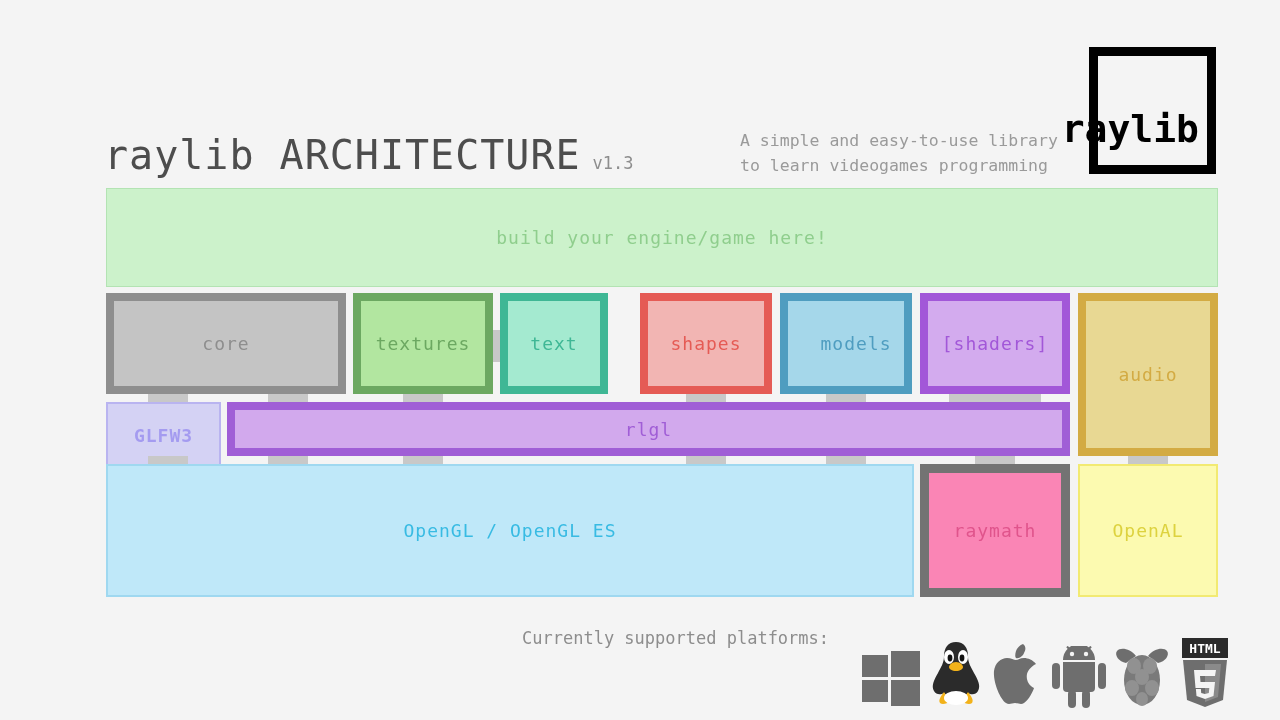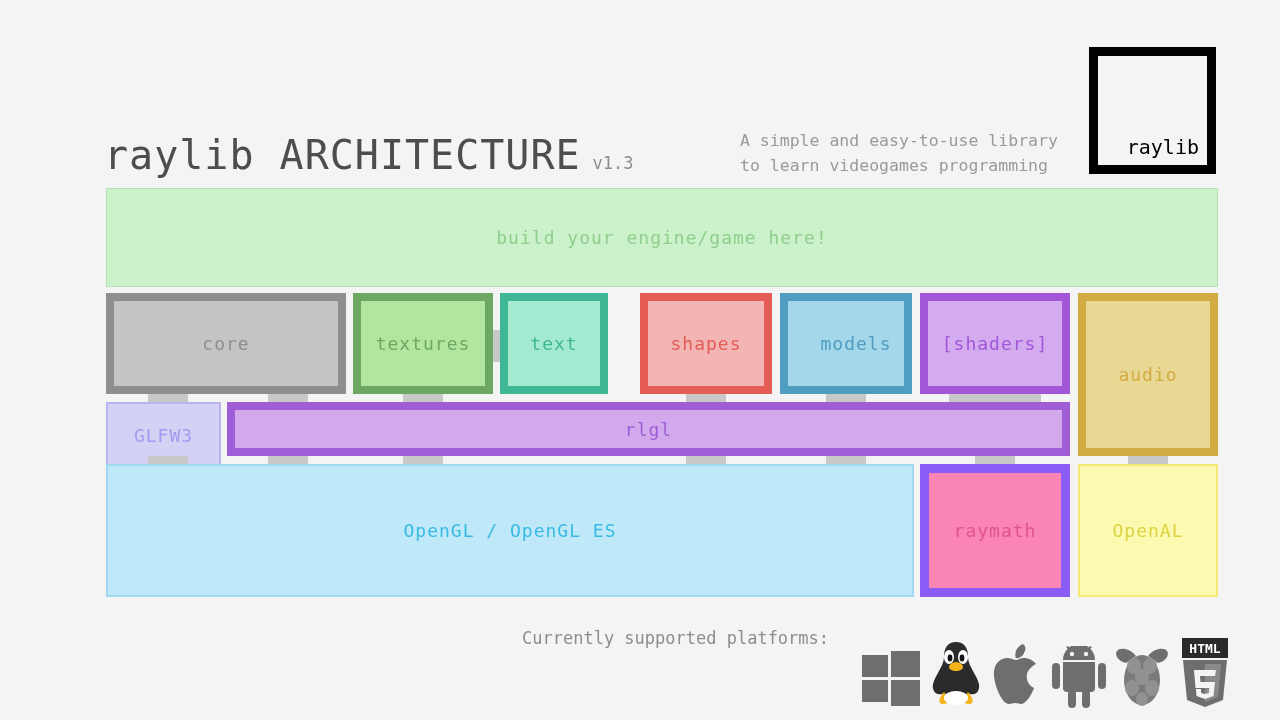--- a/index.html
+++ b/index.html
@@ -25,23 +25,23 @@
     position: absolute; left: 716px; top: 128px; width: 342px;
     text-align: left; font-size: 16.5px; line-height: 25px;
     color: #9a9a9a; white-space: nowrap;
   }
   .logo-box {
     position: absolute; left: 1065px; top: 47px;
     width: 127px; height: 127px;
     border: 9px solid #000; background: #f4f4f4;
   }
   .logo-text {
-    position: absolute; right: 8px; bottom: 0px;
-    font-size: 20px; color: #000; letter-spacing: 0px; line-height: 36px;
-    font-weight: 400;
+    position: absolute; right: 8px; bottom: 18px;
+    font-size: 38px; color: #000; letter-spacing: 0px; line-height: 36px;
+    font-weight: 700;
   }
 
   
   .box {
     position: absolute;
     display: flex; align-items: center; justify-content: center;
     font-size: 18px; letter-spacing: 1px;
   }
   .tab { position: absolute; background: #c8c8c8; }
 
@@ -54,26 +54,26 @@
   
   #m-core     { left:82px;  top:293px; width:240px; height:101px; background:#c4c4c4; border:8px solid #8e8e8e; color:#8e8e8e; }
   #m-textures { left:329px; top:293px; width:140px; height:101px; background:#b2e6a0; border:8px solid #6ca861; color:#6ca861; }
   #m-text     { left:476px; top:293px; width:108px; height:101px; background:#a4ead0; border:8px solid #3fb795; color:#3fb795; }
   #m-shapes   { left:616px; top:293px; width:132px; height:101px; background:#f2b5b3; border:8px solid #e55b55; color:#e55b55; }
   #m-models   { left:756px; top:293px; width:132px; height:101px; background:#a5d7ea; border:8px solid #4f9dc0; color:#4f9dc0;padding-left:20px; }
   #m-shaders  { left:896px; top:293px; width:150px; height:101px; background:#d3abee; border:8px solid #a257d8; color:#a257d8; }
   #m-audio    { left:1054px;top:293px; width:140px; height:163px; background:#e8d893; border:8px solid #d3ab43; color:#d3ab43; }
 
   
-  #m-glfw { left:82px;  top:402px; width:115px; height:66px; background:#d4d2f4; border:2px solid #b9b4f0; color:#a49bf0; }
+  #m-glfw { left:82px;  top:402px; width:115px; height:66px; background:#d4d2f4; border:2px solid #b9b4f0; color:#a49bf0;font-weight:bold; }
   #m-rlgl { left:203px; top:402px; width:843px; height:54px; background:#d2a9ed; border:8px solid #a05ed6; color:#a05ed6; }
 
   
   #m-opengl  { left:82px;  top:464px; width:808px; height:133px; background:#bfe8f9; border:2px solid #9fd8f0; color:#38bbe3; }
-  #m-raymath { left:896px; top:464px; width:150px; height:133px; background:#fa85b5; border:9px solid #8b5cf6; color:#e0548c; }
+  #m-raymath { left:896px; top:464px; width:150px; height:133px; background:#fa85b5; border:9px solid #737373; color:#e0548c; }
   #m-openal  { left:1054px;top:464px; width:140px; height:133px; background:#fcfab0; border:2px solid #f2ea72; color:#ddd23f; }
 
   
   .footer-label {
     position: absolute; left: 498px; top: 628px;
     font-size: 17px; color: #8d8d8d; white-space: nowrap;
   }
   .icons { position: absolute; left: 838px; top: 636px; height: 72px; display: flex; align-items: flex-end; gap: 8px; }
   .icons svg { display: block; }
 </style>

